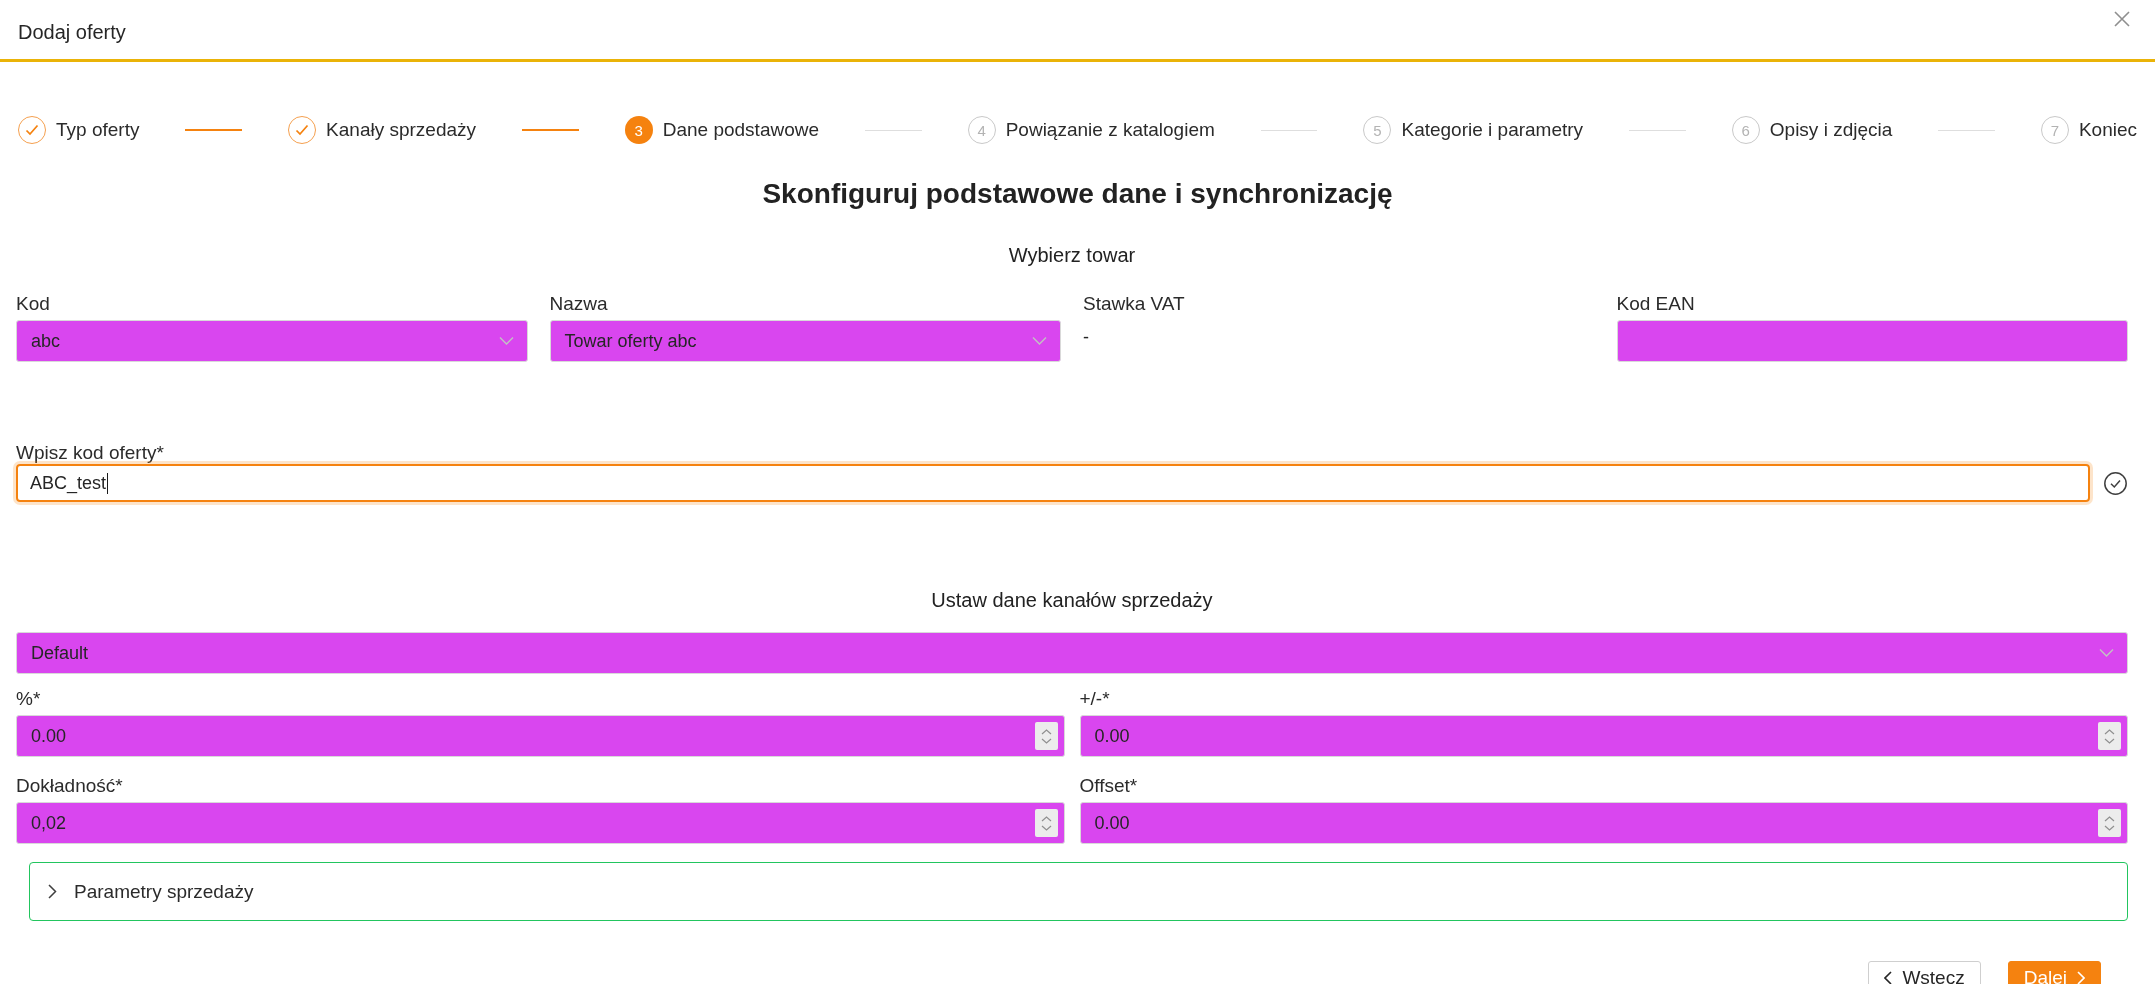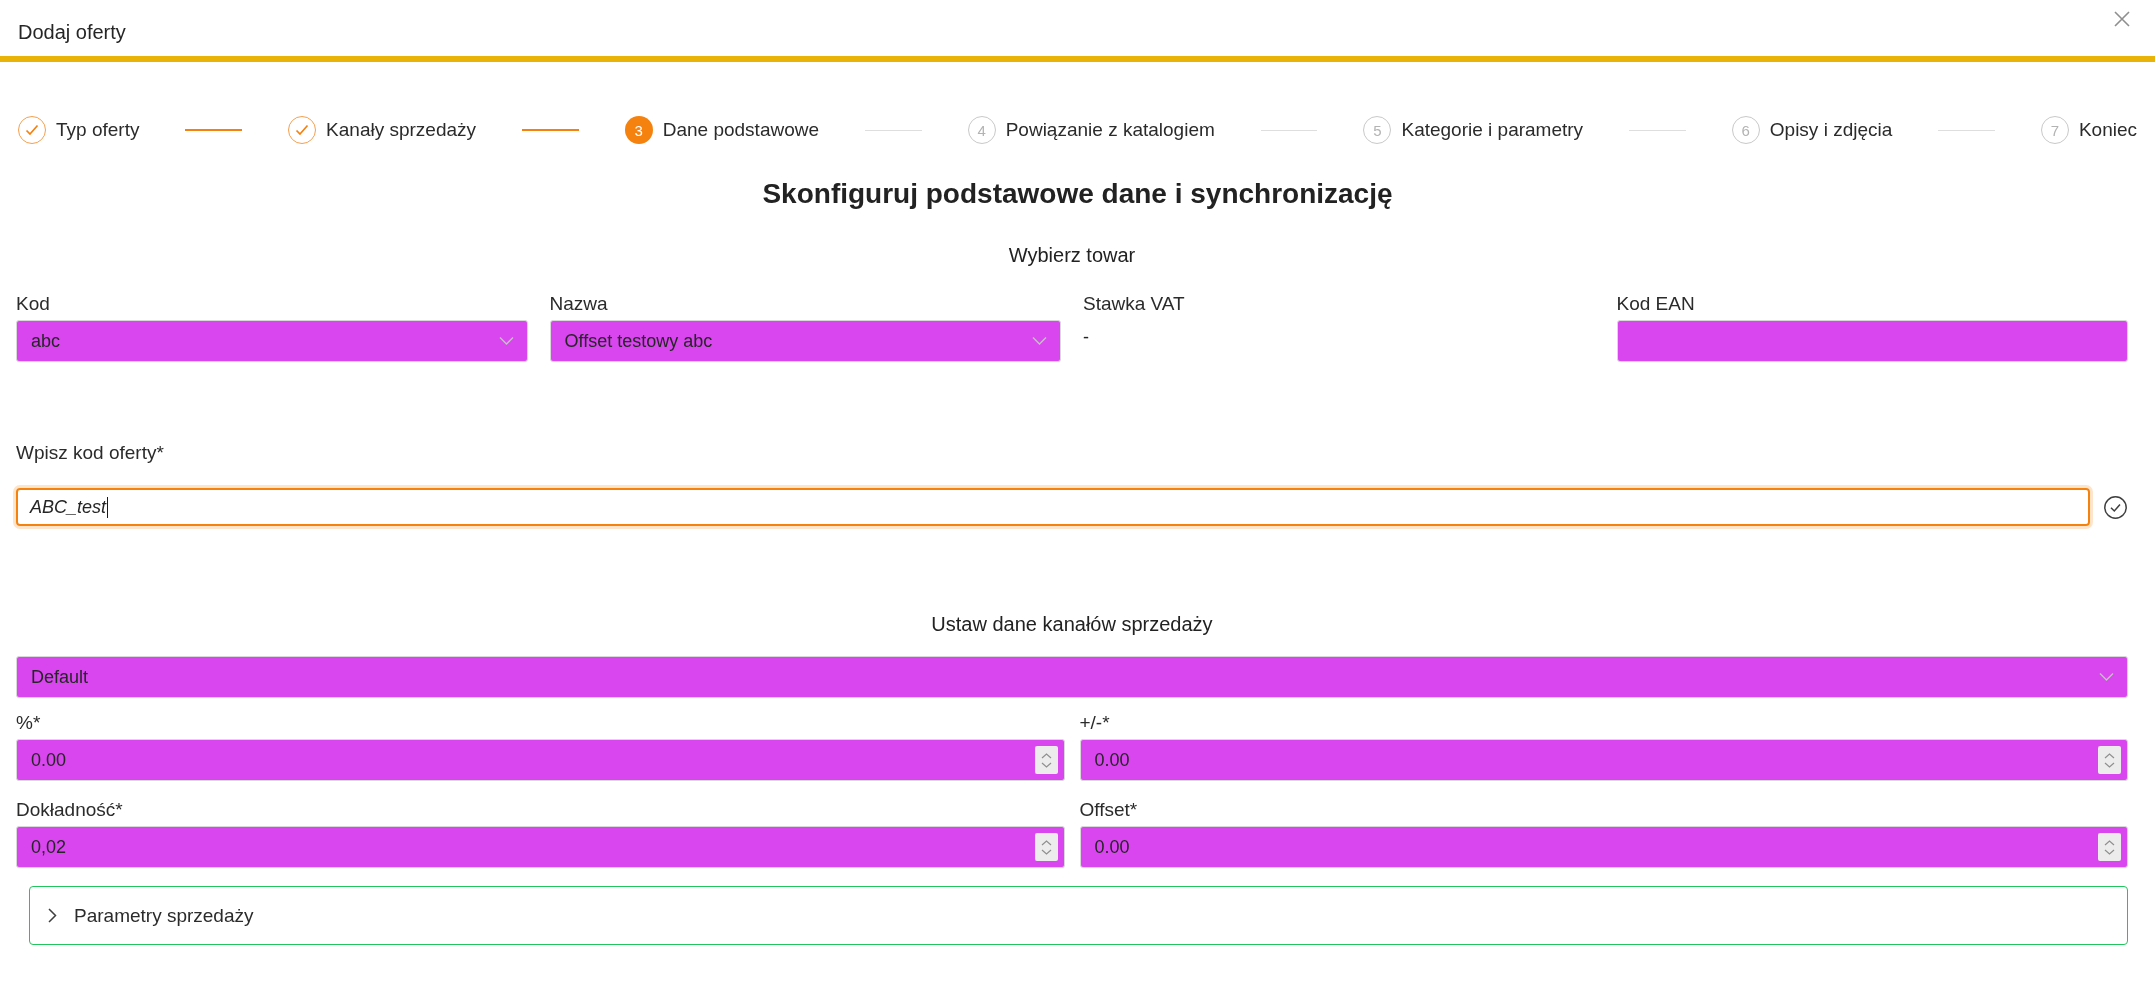--- a/index.html
+++ b/index.html
@@ -1,20 +1,20 @@
 <!DOCTYPE html>
 <html><head>
 <meta charset="utf-8">
 <style>
   * { margin:0; padding:0; box-sizing:border-box; }
   html,body { width:2155px; height:984px; background:#fff; overflow:hidden;
               font-family:"Liberation Sans", sans-serif; color:#262626; }
 
   
-  .dlg-header { position:relative; height:62px; border-bottom:6px solid #eab308; }
+  .dlg-header { position:relative; height:62px; border-bottom:3px solid #eab308; }
   .dlg-title { position:absolute; left:18px; top:21px; font-size:20px; color:#262626; }
   .dlg-close { position:absolute; right:20px; top:6px; width:26px; height:26px; cursor:pointer;
                display:flex; align-items:center; justify-content:center; }
 
   
   .stepper { display:flex; align-items:center; margin:53px 18px 13px 18px; height:30px;gap:32px; }
   .step { display:flex; align-items:center; white-space:nowrap; }
   .step-circle { width:28px; height:28px; border-radius:50%; display:flex; align-items:center;
                  justify-content:center; font-size:15px; flex:0 0 auto; }
   .step-circle.done { border:1.5px solid #f5a04f; color:#f5820f; }
@@ -43,21 +43,21 @@
   .plain-value { margin-top:12px; font-size:18px; color:#262626; }
 
   
   .num { padding-right:40px; }
   .spinner { position:absolute; right:6px; top:6px; bottom:6px; width:23px; background:#ececec;
              border-radius:2px; display:flex; flex-direction:column; align-items:center;
              justify-content:center; gap:3px; cursor:pointer; }
 
   
   .offer-label { margin-top:80px; }
-  .offer-row { display:flex; align-items:center; margin-top:24px;font-style:italic; }
+  .offer-row { display:flex; align-items:center; margin-top:0; }
   .offer-input { flex:1 1 auto; height:38px; border:2px solid #f5820f; border-radius:4px;
                  box-shadow:0 0 0 3px rgba(245,130,15,.22); display:flex; align-items:center;
                  padding:0 12px; font-size:18px; }
   .caret { display:inline-block; width:0; height:21px; border-left:1.5px solid #1a1a1a; margin-left:1px; }
   .valid-icon { flex:0 0 auto; margin-left:13px; width:25px; height:25px; }
 
   
   .profile-select { margin-top:20px; }
   .pair-labels { margin-top:14px; }
   .pair-labels-2 { margin-top:18px; }
@@ -155,21 +155,21 @@
         <span class="chev-down">
           <svg width="15" height="9" viewBox="0 0 15 9">
               <path d="M1 1 L7.5 7.5 L14 1" fill="none" stroke="#c2c2c2" stroke-width="1.4"></path>
             </svg>
         </span>
       </div>
     </div>
     <div>
       <span class="field-label">Nazwa</span>
       <div class="ctrl">
-        <span>Offset testowy abc</span>
+        <span>Towar oferty abc</span>
         <span class="chev-down">
           <svg width="15" height="9" viewBox="0 0 15 9">
               <path d="M1 1 L7.5 7.5 L14 1" fill="none" stroke="#c2c2c2" stroke-width="1.4"></path>
             </svg>
         </span>
       </div>
     </div>
     <div>
       <span class="field-label">Stawka VAT</span>
       <div class="plain-value">-</div>

